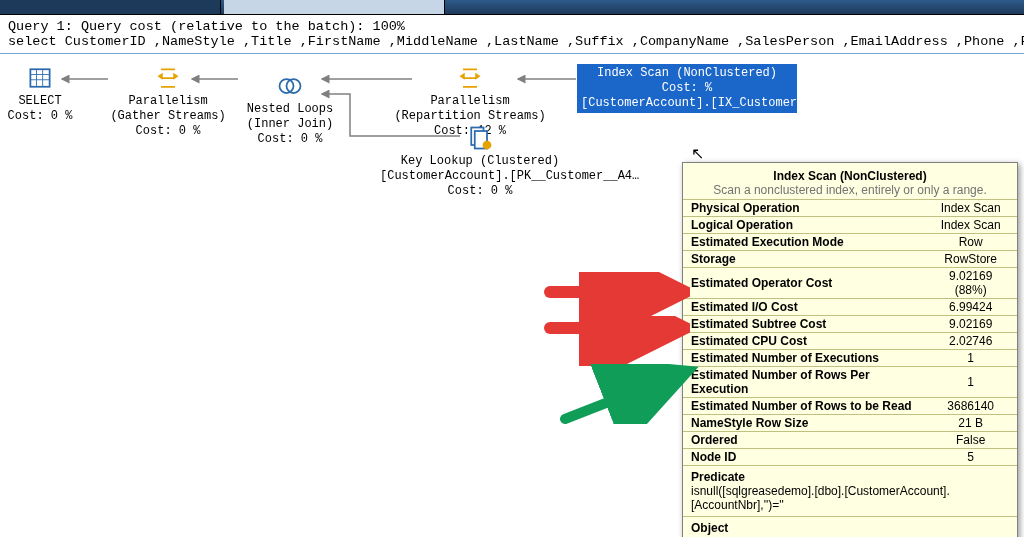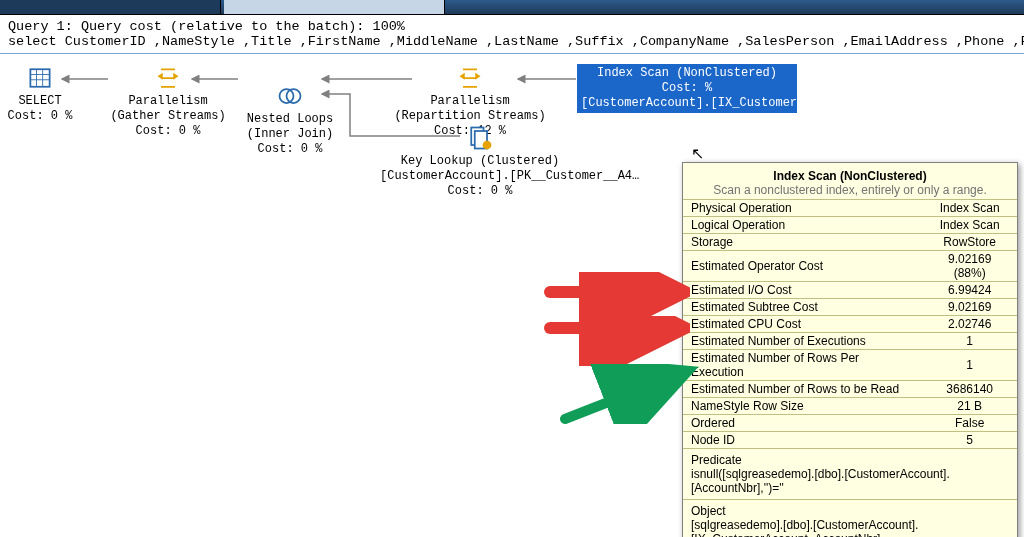--- a/index.html
+++ b/index.html
@@ -16,24 +16,24 @@
   .op.selected .box{background:#1b66c9;color:#fff;padding:2px 4px}
   .op.selected .line{font-size:12px}
   svg.icon{width:28px;height:28px}
   .arrow{position:absolute;pointer-events:none}
   .tooltip{position:absolute;left:682px;top:108px;width:334px;background:#ffffe1;border:1px solid #808080;box-shadow:2px 2px 6px rgba(0,0,0,.4);font-size:12px;padding:0}
   .tooltip .hdr{text-align:center;padding:6px 8px 2px 8px}
   .tooltip .hdr .t1{font-weight:700}
   .tooltip .hdr .t2{font-size:12px;color:#737373}
   .tooltip table{width:100%;border-collapse:collapse}
   .tooltip td{padding:1px 8px;border-top:1px solid #c0c080;font-size:12px}
-  .tooltip td.k{font-weight:400}
+  .tooltip td.k{font-weight:700}
   .tooltip td.v{text-align:center}
   .tooltip .sect{padding:4px 8px;font-size:12px;border-top:1px solid #c0c080}
-  .tooltip .sect .lbl{font-weight:400;display:block}
+  .tooltip .sect .lbl{font-weight:700;display:block}
   .annot{position:absolute;pointer-events:none}
   .cursor{position:absolute;left:691px;top:90px;font-size:16px;color:#000;pointer-events:none}
 </style>
 </head>
 <body>
 
 <div class="tab-strip">
   <span class="tab"></span>
   <span class="tab active"></span>
 </div>
@@ -77,21 +77,21 @@
           <path d="M8 6 L24 6 M8 16 L24 16 M8 26 L24 26" stroke="#e6a200" stroke-width="2"></path>
           <polygon points="4,14 10,10 10,18" fill="#e6a200"></polygon>
           <polygon points="28,14 22,10 22,18" fill="#e6a200"></polygon>
         </svg>
     </div>
     <span class="line">Parallelism</span>
     <span class="line">(Gather Streams)</span>
     <span class="line">Cost: 0 %</span>
   </div>
 
-  <div class="op" style="left:210px;top:28px">
+  <div class="op" style="left:210px;top:18px">
     <div class="icon-wrap">
       <svg class="icon" viewBox="0 0 32 32">
           <circle cx="12" cy="16" r="8" fill="none" stroke="#2a6aad" stroke-width="2"></circle>
           <circle cx="20" cy="16" r="8" fill="none" stroke="#2a6aad" stroke-width="2"></circle>
         </svg>
     </div>
     <span class="line">Nested Loops</span>
     <span class="line">(Inner Join)</span>
     <span class="line">Cost: 0 %</span>
   </div>
@@ -139,20 +139,24 @@
     </div>
     <table>
       <tbody id="tt-rows">
           <tr>
             <td class="k">Physical Operation</td>
             <td class="v">Index Scan</td>
           </tr>
           <tr>
             <td class="k">Logical Operation</td>
             <td class="v">Index Scan</td>
+          </tr>
+          <tr>
+            <td class="k">Estimated Execution Mode</td>
+            <td class="v">Row</td>
           </tr>
           <tr>
             <td class="k">Storage</td>
             <td class="v">RowStore</td>
           </tr>
           <tr>
             <td class="k">Estimated Operator Cost</td>
             <td class="v">9.02169 (88%)</td>
           </tr>
           <tr>

